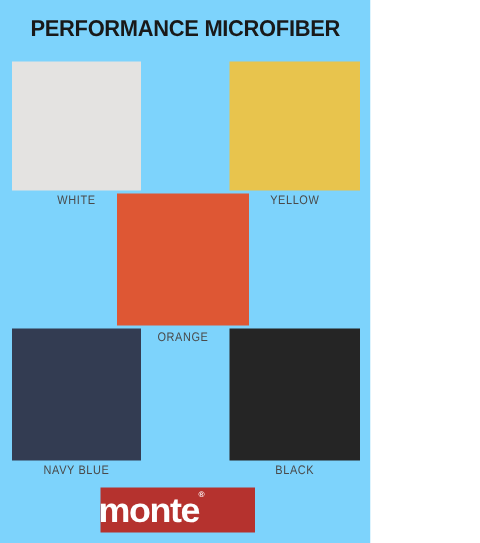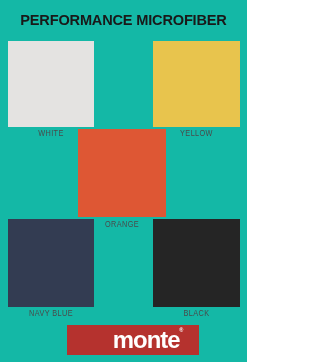--- a/index.html
+++ b/index.html
@@ -12,21 +12,21 @@
     height: 362px;
     overflow: hidden;
     font-family: "Liberation Sans", sans-serif;
     -webkit-font-smoothing: antialiased;
   }
 
   .sheet {
     position: relative;
     width: 247px;
     height: 362px;
-    background: #14b8a6;
+    background: #7dd3fc;
   }
 
   
   .title {
     position: absolute;
     left: 0;
     top: 11px;
     width: 247px;
     text-align: center;
     font-family: "Liberation Sans", sans-serif;
@@ -124,22 +124,21 @@
 
   
   .logo {
     position: absolute;
     left: 67px;
     top: 325px;
     width: 103px;
     height: 30px;
     display: flex;
     align-items: center;
-    justify-content: center;
-    padding-left: 29px;
+    justify-content: flex-start;
   }
   .logo-wordmark {
     position: relative;
     font-family: "Liberation Sans", sans-serif;
     font-weight: 700;
     font-size: 23px;
     line-height: 1;
     letter-spacing: -0.9px;
     color: #ffffff;
     transform: scaleX(1.04);

